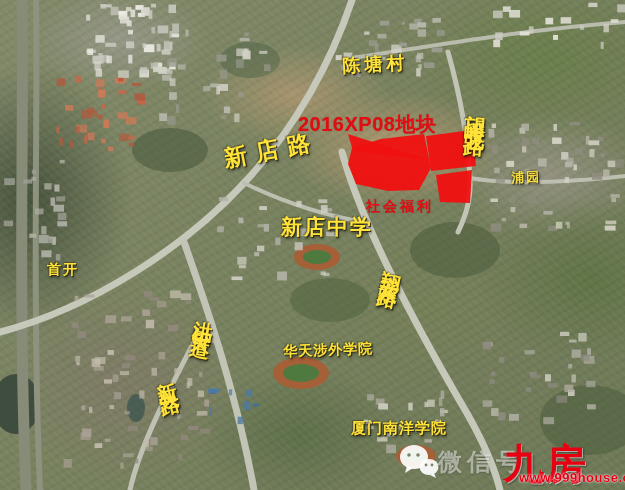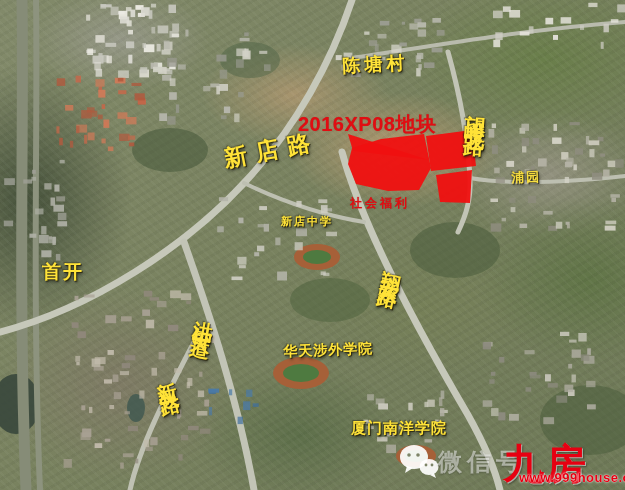--- a/index.html
+++ b/index.html
@@ -453,39 +453,39 @@
     <g id="parcels">
         <polygon points="348,134 353,151 429,160" fill="#f01010" opacity="0.95"></polygon>
         <polygon points="352,148 381,139 424,134 431,168 419,190 388,191 356,184 348,164" fill="#f01010" opacity="0.95"></polygon>
         <polygon points="426,136 472,130 476,166 431,171" fill="#f01010" opacity="0.95"></polygon>
         <polygon points="436,175 472,170 470,203 440,202" fill="#f01010" opacity="0.95"></polygon>
       </g>
   </svg>
 
   <div class="lbl red-txt" style="left:298px;top:114px;font-size:20px;letter-spacing:.5px;">2016XP08地块</div>
 
-  <div class="lbl red-txt two-line" style="left:350px;top:198px;font-size:12px;letter-spacing:3px;font-family:Liberation Mono, monospace;">
+  <div class="lbl red-txt two-line" style="left:366px;top:198px;font-size:14px;letter-spacing:3px;">
     <div>社会福利</div>
   </div>
 
   <div class="lbl yellow" style="left:222px;top:147px;font-size:23px;letter-spacing:9px;transform:rotate(-11deg);">新店路</div>
 
   <div class="lbl yellow v" style="left:466px;top:97px;font-size:21px;letter-spacing:7px;transform:rotate(4deg);">望嶝北路</div>
 
   <div class="lbl yellow v" style="left:197px;top:304px;font-size:20px;letter-spacing:6px;transform:rotate(10deg);">洪钟大道</div>
 
   <div class="lbl yellow v" style="left:150px;top:369px;font-size:20px;letter-spacing:7px;transform:rotate(-14deg);">新兴路</div>
 
   <div class="lbl yellow v" style="left:386px;top:253px;font-size:20px;letter-spacing:6px;transform:rotate(12deg);">翔安东路</div>
 
   <div class="lbl yellow" style="left:342px;top:57px;font-size:18px;letter-spacing:4px;transform:rotate(-3deg);">陈塘村</div>
 
-  <div class="lbl yellow" style="left:281px;top:216px;font-size:11px;letter-spacing:2px;">新店中学</div>
-
-  <div class="lbl yellow two-line" style="left:24px;top:261px;width:78px;font-size:19px;letter-spacing:2px;">
+  <div class="lbl yellow" style="left:281px;top:216px;font-size:21px;letter-spacing:2px;">新店中学</div>
+
+  <div class="lbl yellow two-line" style="left:24px;top:261px;width:78px;font-size:14px;letter-spacing:2px;">
     <div>首开</div>
   </div>
 
   <div class="lbl yellow" style="left:283px;top:344px;font-size:14px;letter-spacing:1px;transform:rotate(-2deg);">华天涉外学院</div>
 
   <div class="lbl yellow" style="left:351px;top:420px;font-size:15px;letter-spacing:1px;">厦门南洋学院</div>
 
   <div class="lbl yellow" style="left:511px;top:171px;font-size:13px;letter-spacing:2px;opacity:.9;transform:rotate(-2deg);">浦园</div>
 
   <svg class="wechat-icon" width="40" height="38" viewBox="0 0 40 38">

